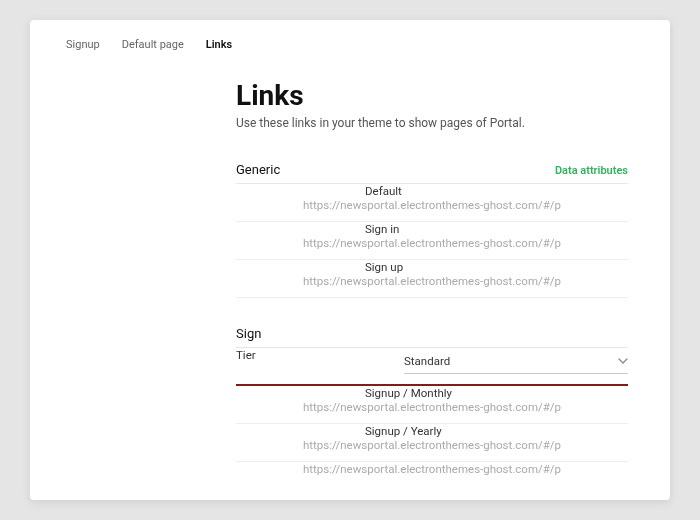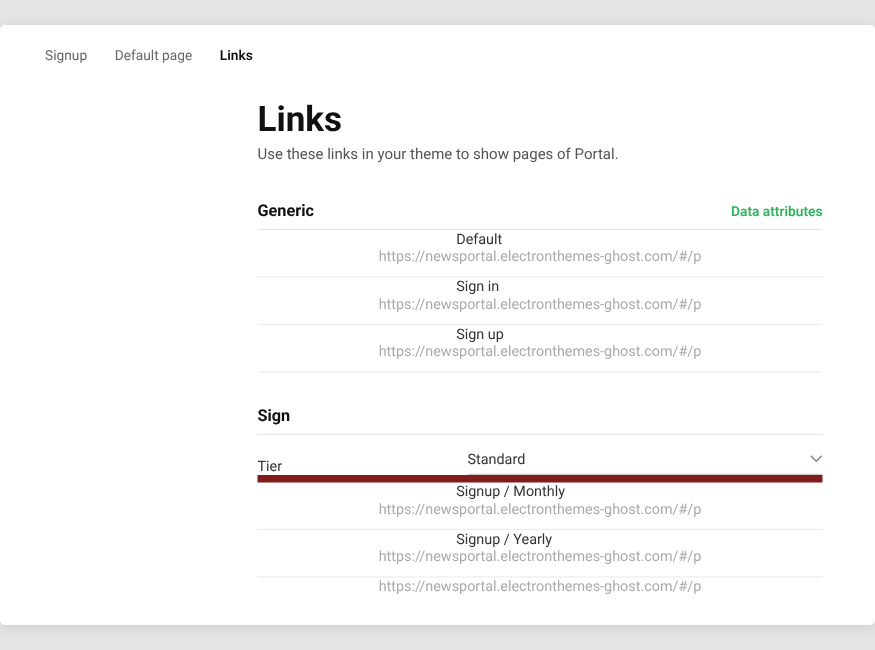--- a/index.html
+++ b/index.html
@@ -8,21 +8,21 @@
     background: #e5e5e5;
     width: 700px;
     height: 520px;
     overflow: hidden;
     display: flex;
     align-items: center;
     justify-content: center;
   }
   .panel {
     background: #fff;
-    width: 700px;
+    width: 640px;
     height: 480px;
     border-radius: 4px;
     box-shadow: 0 2px 10px rgba(0,0,0,0.1);
     padding: 18px 36px 15px 36px;
     overflow: hidden;
     position: relative;
   }
   .tabs {
     display: flex;
     gap: 22px;
@@ -55,21 +55,21 @@
   .section-header {
     display: flex;
     justify-content: space-between;
     align-items: baseline;
     border-bottom: 1px solid #e6e6e6;
     padding-bottom: 6px;
     margin-bottom: 0;
   }
   .section-title {
     font-size: 13px;
-    font-weight: 700;
+    font-weight: 400;
     color: #111;
   }
   .section-link {
     font-size: 11px;
     font-weight: 600;
     color: #30b35c;
     cursor: pointer;
   }
   .row {
     display: flex;
@@ -91,22 +91,22 @@
     white-space: nowrap;
     overflow: hidden;
     text-overflow: ellipsis;
     flex: 1;
   }
   .section-gap {
     height: 28px;
   }
   .select-row {
     display: flex;
-    align-items: flex-end;
-    border-bottom: 6px solid #7f1d1d;
+    align-items: flex-start;
+    border-bottom: 2px solid #7f1d1d;
     height: 38px;
   }
   .select-wrap {
     flex: 1;
     display: flex;
     align-items: center;
     justify-content: space-between;
     border-bottom: 1px solid #ccc;
     height: 26px;
     cursor: pointer;

